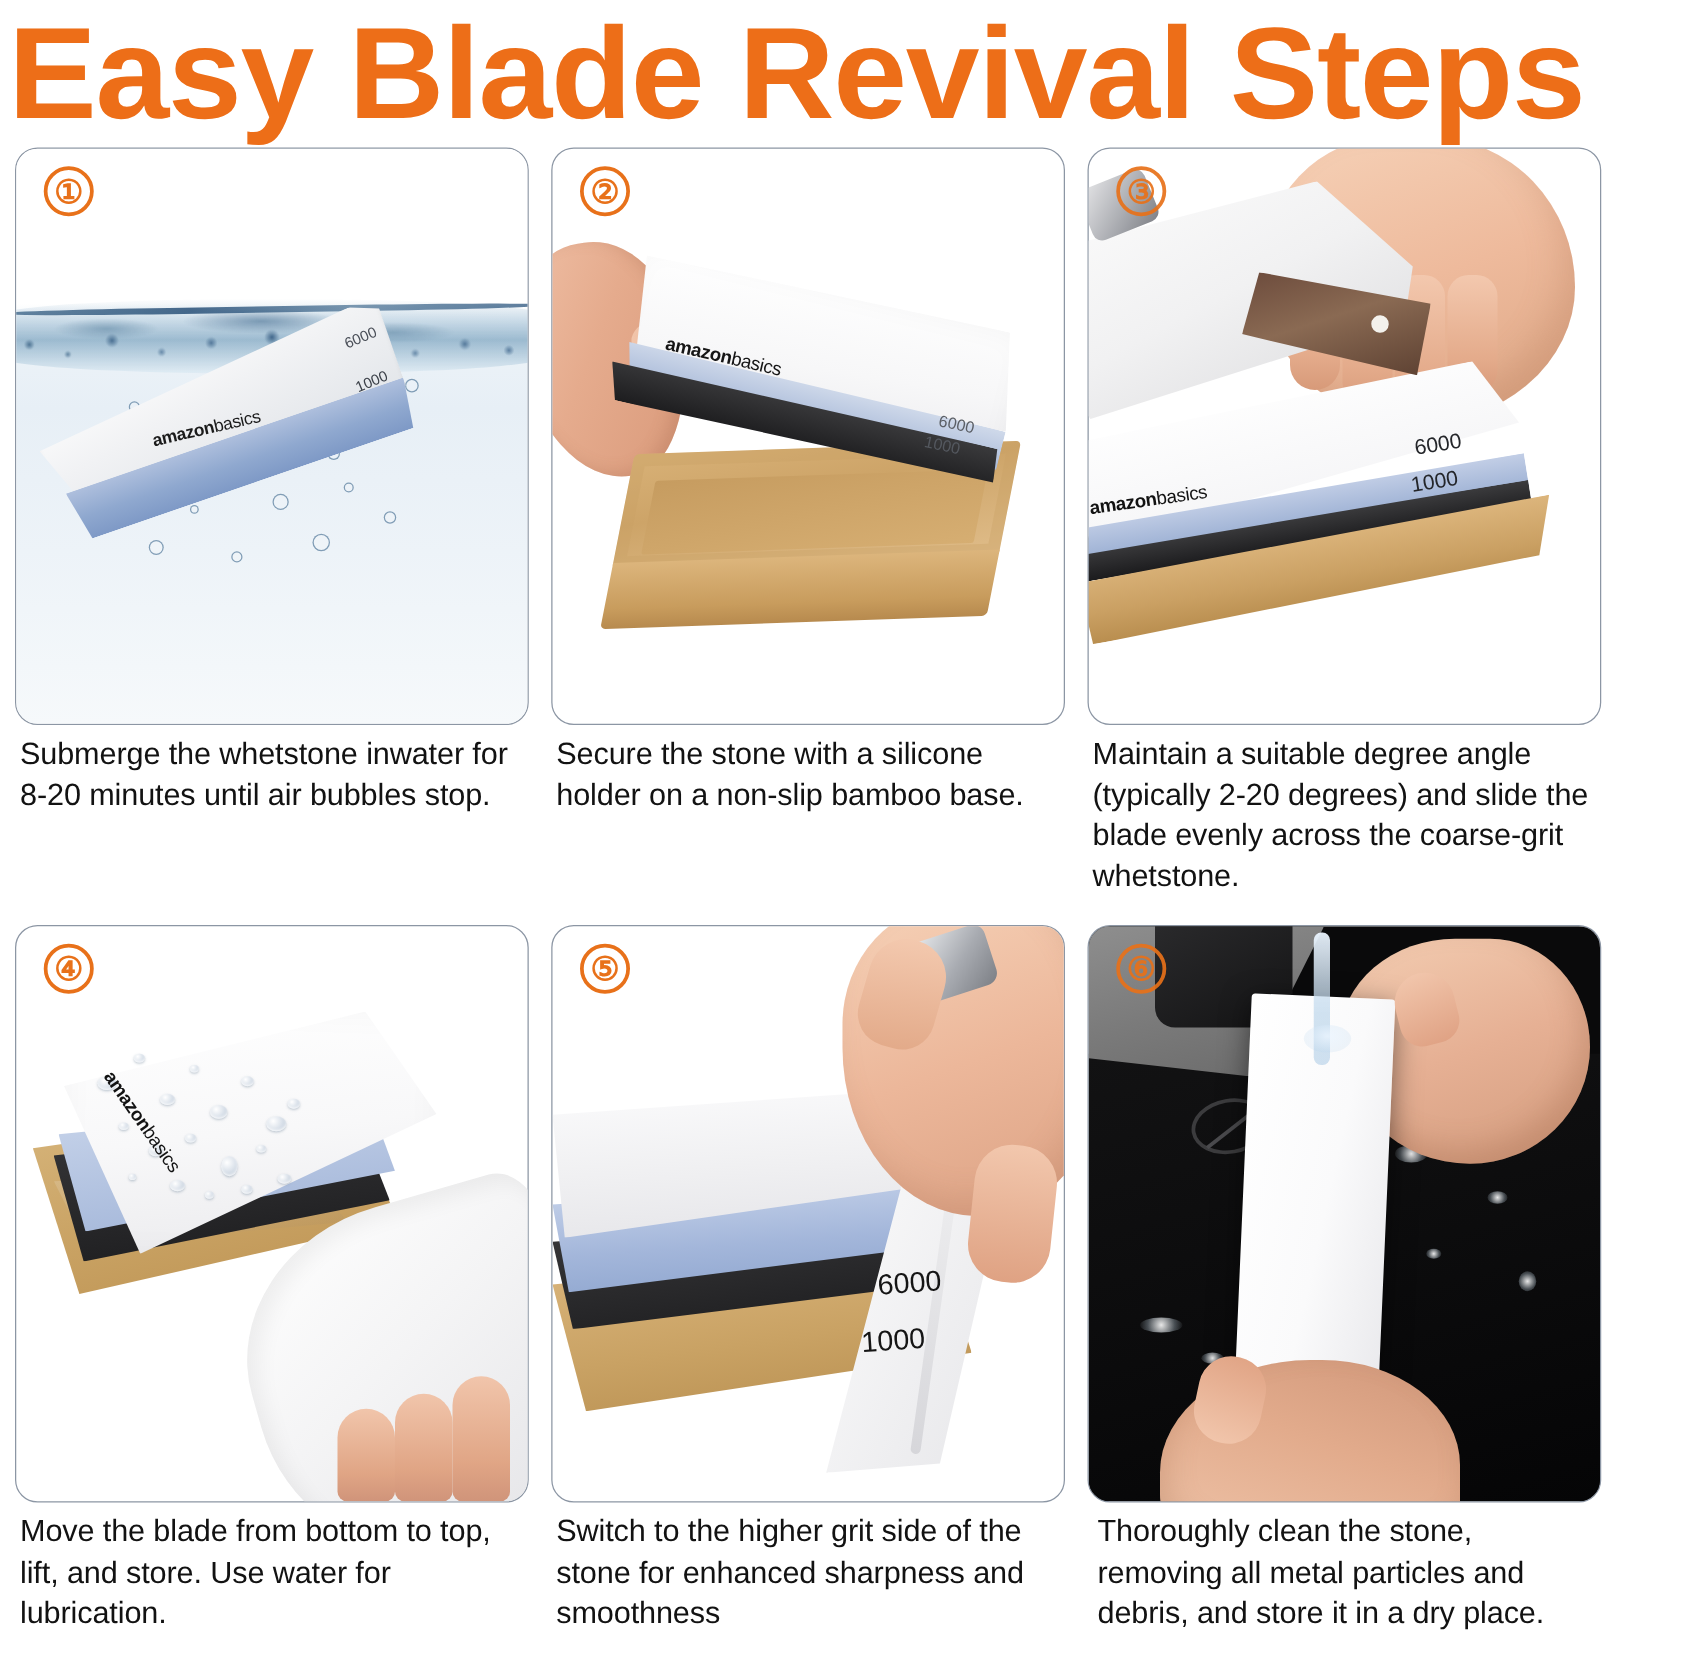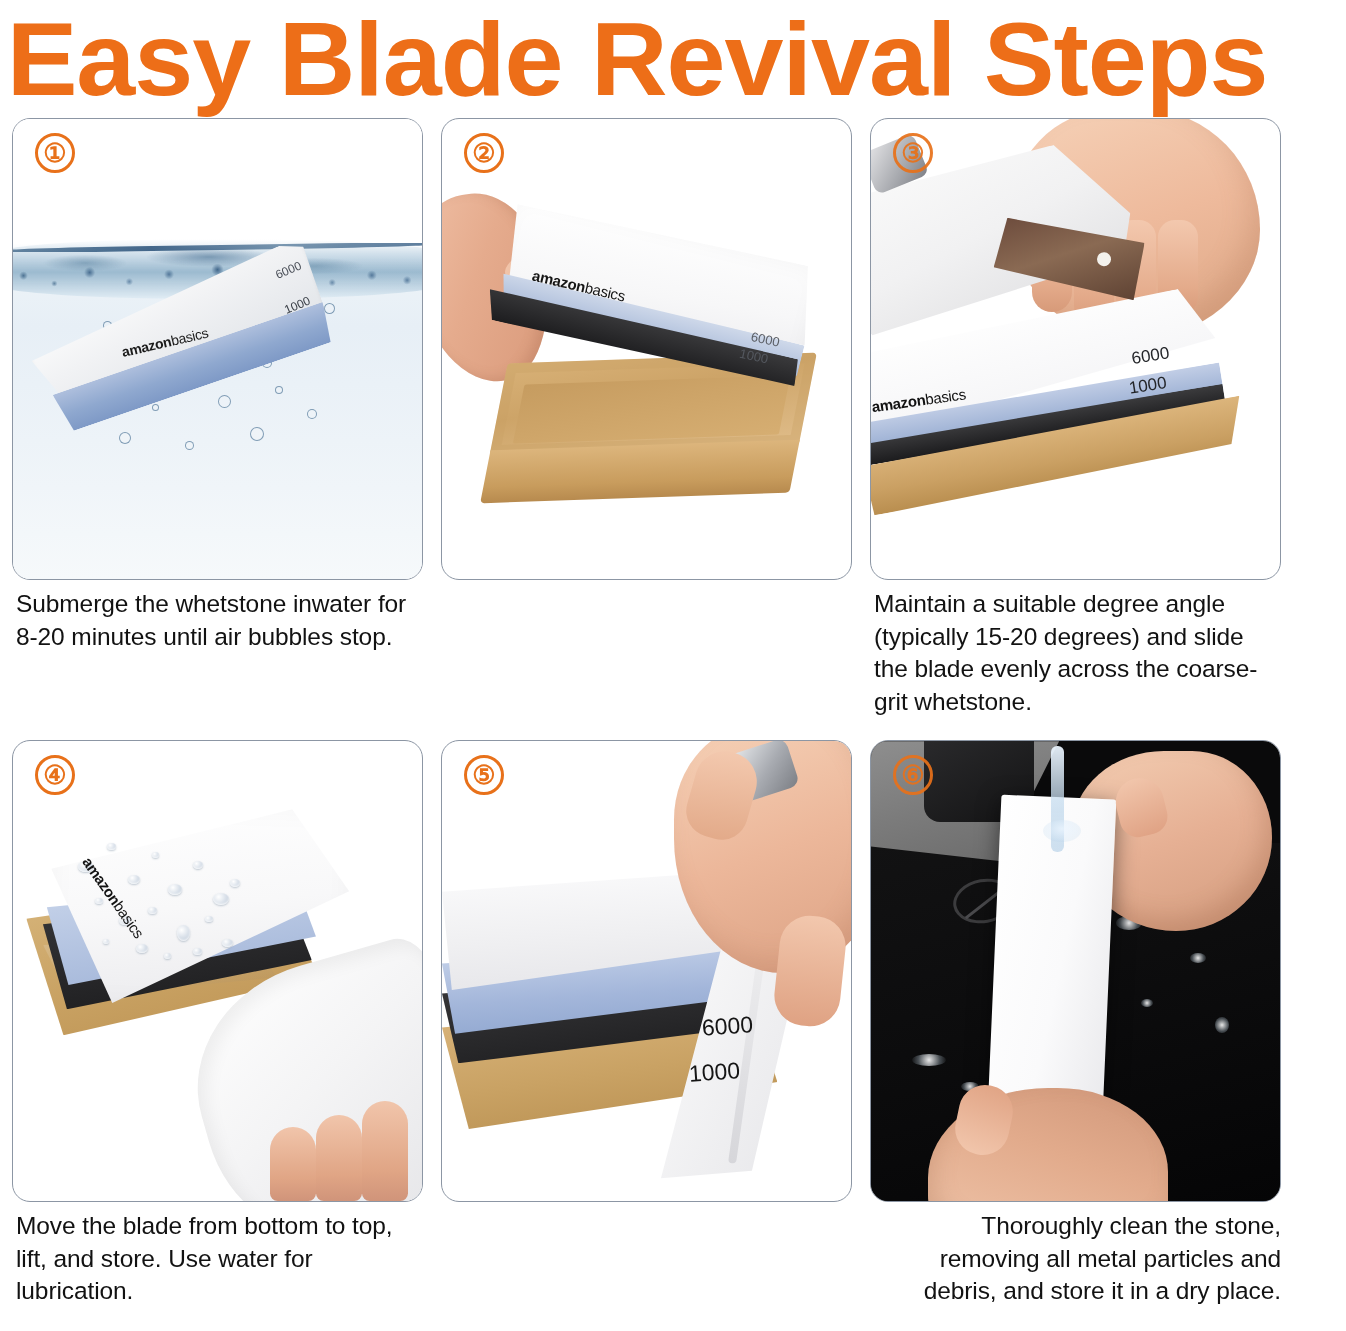--- a/index.html
+++ b/index.html
@@ -82,21 +82,21 @@
   .step-3 .badge, .step-6 .badge { opacity: .92; }
 
   .caption {
     margin-top: 8px;
     font-size: 24.5px;
     line-height: 1.33;
     color: #121212;
     padding-left: 4px;
     letter-spacing: -0.1px;
   }
-  .step-6 .caption { padding-left: 8px; text-align: right; }
+  .step-6 .caption { padding-left: 8px; }
 
   
   .p1-bg {
     position: absolute; inset: 0;
     background:
       linear-gradient(180deg,#ffffff 0%,#ffffff 27%,
         #eef4f8 30%, #e7eff6 45%, #edf3f8 70%, #f6f9fb 100%);
   }
   .p1-surface {
     position: absolute;
@@ -633,20 +633,21 @@
         <div class="face"></div>
         <div class="edge-b"></div>
         <div class="edge-k"></div>
         <div class="brand"><span>amazon</span><i>basics</i></div>
         <div class="grit-a">6000</div>
         <div class="grit-b">1000</div>
       </div>
 
       <div class="badge">②</div>
     </div>
+    <div class="caption">Secure the stone with a silicone holder on a non-slip bamboo base.</div>
   </div>
 
   <div class="step step-3">
     <div class="photo">
       <div class="p3-hand"></div>
       <div class="p3-fingers">
         <span></span>
         <span></span>
         <span></span>
         <span></span>
@@ -660,21 +661,21 @@
         <div class="blue"></div>
         <div class="blk"></div>
         <div class="wood"></div>
         <div class="brand"><span>amazon</span><i>basics</i></div>
         <div class="grit-a">6000</div>
         <div class="grit-b">1000</div>
       </div>
 
       <div class="badge">③</div>
     </div>
-    <div class="caption">Maintain a suitable degree angle (typically 15-20 degrees) and slide the blade evenly across the coarse-grit whetstone.</div>
+    <div class="caption">Maintain a suitable degree angle (typically 2-20 degrees) and slide the blade evenly across the coarse-grit whetstone.</div>
   </div>
 
   <div class="row-gap"></div>
 
   <div class="step step-4">
     <div class="photo">
       <div class="p4-wood"></div>
       <div class="p4-blk"></div>
       <div class="p4-blue"></div>
       <div class="p4-stone"></div>
@@ -724,20 +725,21 @@
 
       <div class="p5-blade"></div>
       <div class="p5-edge"></div>
       <div class="p5-hand"></div>
       <div class="p5-handle"></div>
       <div class="p5-thumb"></div>
       <div class="p5-fing2"></div>
 
       <div class="badge">⑤</div>
     </div>
+    <div class="caption">Switch to the higher grit side of the stone for enhanced sharpness and smoothness</div>
   </div>
 
   <div class="step step-6">
     <div class="photo">
       <div class="p6-bg"></div>
       <div class="p6-sinkwall"></div>
       <div class="p6-counter"></div>
       <div class="p6-faucetbase"></div>
       <div class="p6-drain"></div>
 

